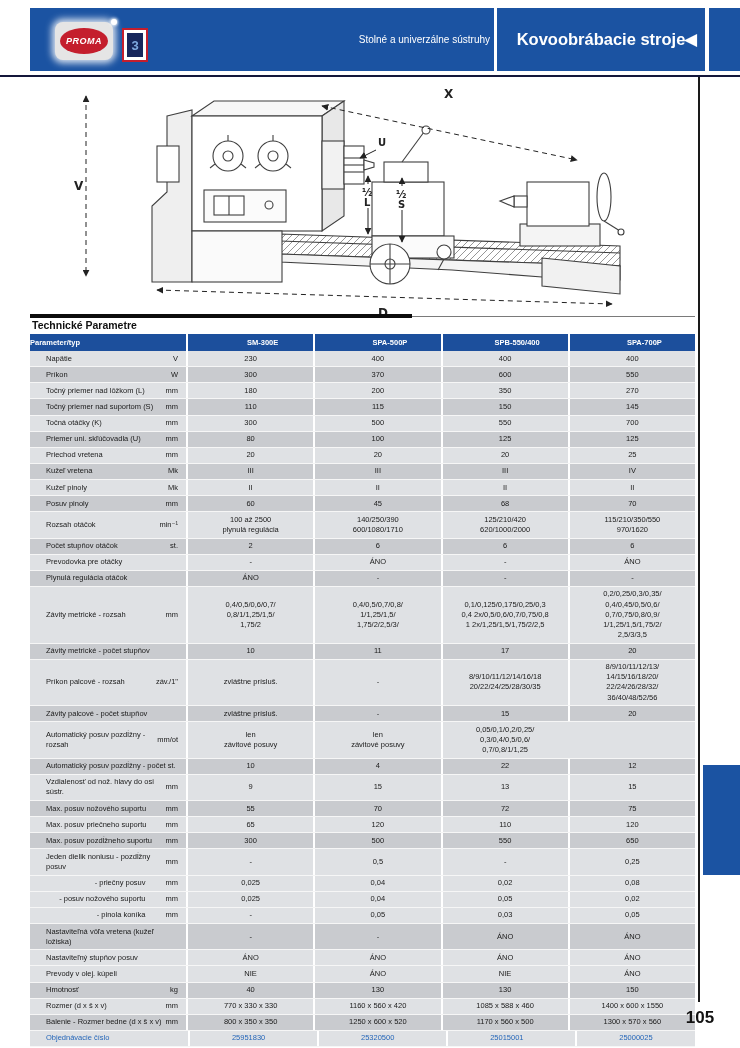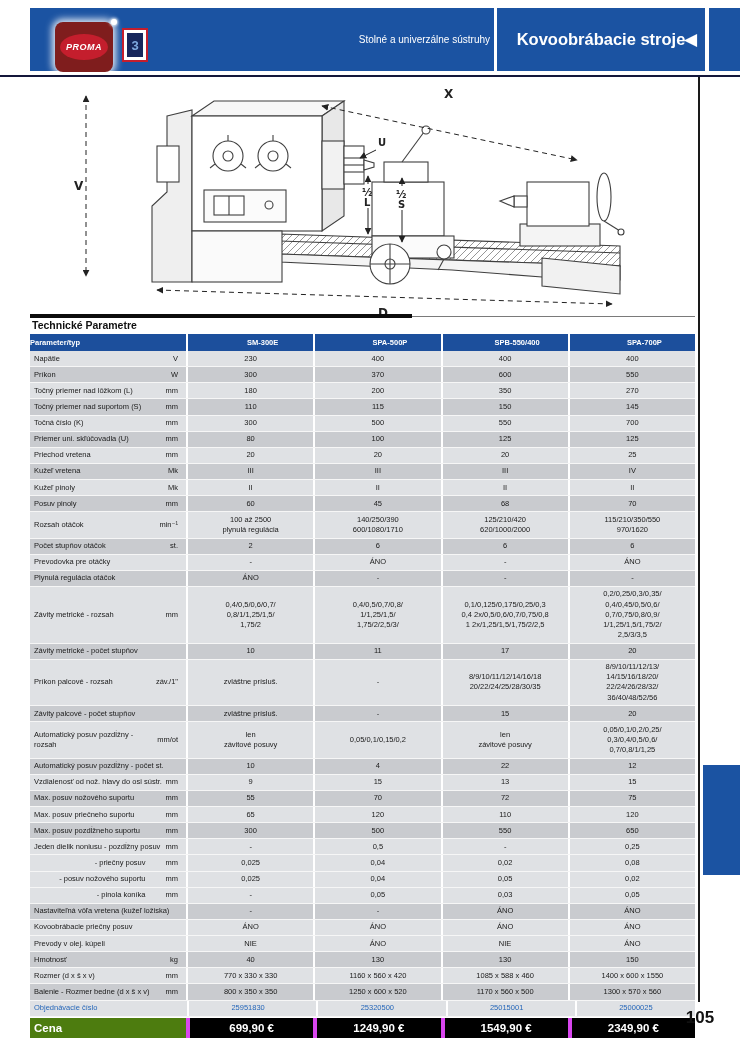--- a/index.html
+++ b/index.html
@@ -2,21 +2,21 @@
 <html><head>
 <meta charset="utf-8">
 <style>
   html,body{margin:0;padding:0;}
   body{width:740px;height:1048px;position:relative;background:#ffffff;
        font-family:"Liberation Sans","DejaVu Sans",sans-serif;overflow:hidden;}
 
   
   .topbar{position:absolute;left:30px;top:8px;width:710px;height:63px;background:#1b53a2;}
   .topline{position:absolute;left:0;top:75px;width:740px;height:2px;background:#14173a;}
-  .logo-proma{position:absolute;left:25px;top:14px;width:58px;height:50px;background:#7f1d1d;
+  .logo-proma{position:absolute;left:25px;top:14px;width:58px;height:38px;background:#e5e5e5;
       border-radius:8px;box-shadow:0 0 7px 3px rgba(255,255,255,.85);display:flex;align-items:center;justify-content:center;}
   .logo-proma .oval{width:48px;height:26px;background:#c41e2d;border-radius:50%;
       display:flex;align-items:center;justify-content:center;}
   .logo-proma .oval span{color:#fff;font-weight:bold;font-style:italic;font-size:9px;letter-spacing:.5px;}
   .logo-proma .tm{position:absolute;right:-4px;top:-3px;width:6px;height:6px;background:#fff;border-radius:50%;
       box-shadow:0 0 3px 1px rgba(255,255,255,.9);}
   .logo-anniv{position:absolute;left:92px;top:20px;width:26px;height:34px;background:#fff;
       border:2px solid #c41e2d;box-sizing:border-box;display:flex;align-items:center;justify-content:center;}
   .logo-anniv .inner{width:16px;height:24px;background:#17265c;color:#7fa8e0;font-weight:bold;font-size:13px;
       display:flex;align-items:center;justify-content:center;}
@@ -36,21 +36,21 @@
 
   
   .rule-thick{position:absolute;left:30px;top:314px;width:382px;height:4px;background:#0c0c0c;}
   .rule-thin{position:absolute;left:412px;top:316px;width:283px;height:1px;background:#7a7a7a;}
   .section-title{position:absolute;left:32px;top:319px;font-size:10.5px;font-weight:bold;color:#111;}
   .tbl{position:absolute;left:30px;top:334px;width:665px;}
   .t-headrow{display:flex;background:#1c4f9c;color:#fff;font-weight:bold;font-size:7.5px;}
   .t-headrow .c-label{display:flex;align-items:center;}
   .t-headrow>div{padding:4px 0 4px 0;}
   .c-label{width:156px;box-sizing:border-box;display:flex;justify-content:space-between;
-      align-items:center;padding-left:4px;padding-right:8px;}
+      align-items:center;padding-left:16px;padding-right:8px;}
   .c-val{width:127.25px;box-sizing:border-box;border-left:2px solid #fff;text-align:center;
       display:flex;align-items:center;justify-content:center;white-space:pre-line;}
   .t-headrow .c-val{font-weight:bold;padding-left:24px;}
   .t-row{display:flex;font-size:7.5px;color:#1a1a1a;line-height:1.35;border-bottom:1px solid #f6f6f6;}
   .t-row>div{padding-top:2.5px;padding-bottom:2.5px;}
   .shade-l{background:#dfe1e4;}
   .shade-d{background:#c9cbcf;}
   .t-row .lab{font-size:7.5px;}
   .t-row .unit{font-size:7.5px;}
   .t-row.indent .lab{margin-left:auto;padding-right:20px;}
@@ -231,21 +231,21 @@
       <span class="lab">Točný priemer nad suportom (S)</span>
       <span class="unit">mm</span>
     </div>
     <div class="c-val">110</div>
     <div class="c-val">115</div>
     <div class="c-val">150</div>
     <div class="c-val">145</div>
   </div>
       <div class="t-row shade-l">
     <div class="c-label">
-      <span class="lab">Točná číslo (K)</span>
+      <span class="lab">Točná otáčky (K)</span>
       <span class="unit">mm</span>
     </div>
     <div class="c-val">300</div>
     <div class="c-val">500</div>
     <div class="c-val">550</div>
     <div class="c-val">700</div>
   </div>
       <div class="t-row shade-d">
     <div class="c-label">
       <span class="lab">Priemer uni. skľúčovadla (U)</span>
@@ -394,21 +394,20 @@
     <div class="c-val">15</div>
     <div class="c-val">20</div>
   </div>
       <div class="t-row shade-l">
     <div class="c-label">
       <span class="lab">Automatický posuv pozdĺžny - rozsah</span>
       <span class="unit">mm/ot</span>
     </div>
     <div class="c-val">len
 závitové posuvy</div>
-    <div class="c-val">0,05/0,1/0,15/0,2</div>
     <div class="c-val">len
 závitové posuvy</div>
     <div class="c-val">0,05/0,1/0,2/0,25/
 0,3/0,4/0,5/0,6/
 0,7/0,8/1/1,25</div>
   </div>
       <div class="t-row shade-d">
     <div class="c-label">
       <span class="lab">Automatický posuv pozdĺžny - počet st.</span>
       <span class="unit"></span>
@@ -503,21 +502,21 @@
       <span class="lab">Nastaviteľná vôľa vretena (kužeľ ložiska)</span>
       <span class="unit"></span>
     </div>
     <div class="c-val">-</div>
     <div class="c-val">-</div>
     <div class="c-val">ÁNO</div>
     <div class="c-val">ÁNO</div>
   </div>
       <div class="t-row shade-l">
     <div class="c-label">
-      <span class="lab">Kovoobrábacie priečny posuv</span>
+      <span class="lab">Nastaviteľný stupňov posuv</span>
       <span class="unit"></span>
     </div>
     <div class="c-val">ÁNO</div>
     <div class="c-val">ÁNO</div>
     <div class="c-val">ÁNO</div>
     <div class="c-val">ÁNO</div>
   </div>
       <div class="t-row shade-l">
     <div class="c-label">
       <span class="lab">Prevody v olej. kúpeli</span>

